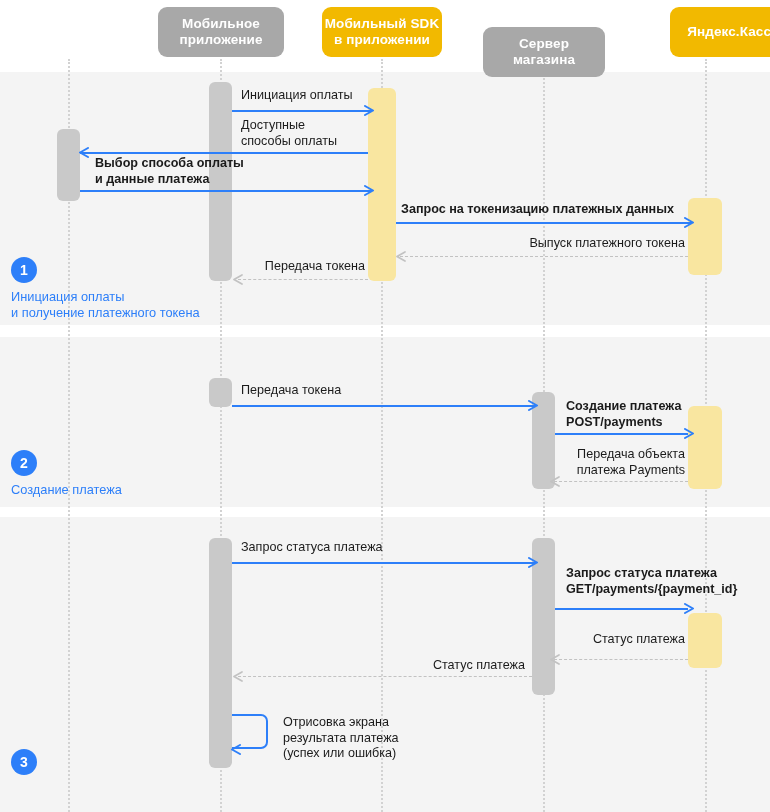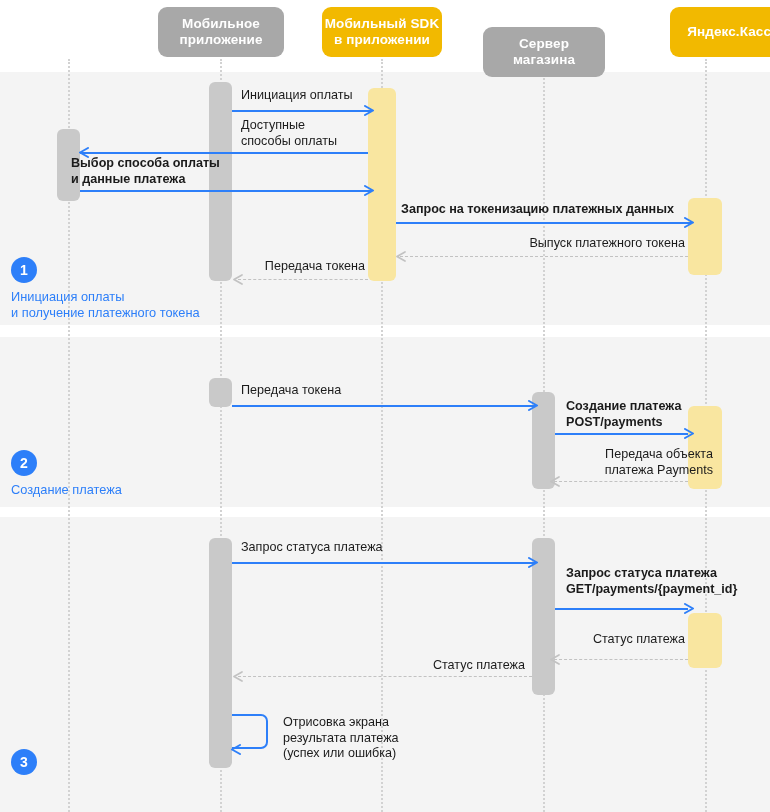--- a/index.html
+++ b/index.html
@@ -168,21 +168,21 @@
 
   <div class="msg-label" style="left:241px; top:118px;">Доступные
 способы оплаты</div>
   <div class="msg-line solid" style="left:80px; top:152px; width:288px;"></div>
   <div class="arrowhead" style="left:78px; top:147px;">
     <svg width="11" height="11" viewBox="0 0 11 11">
         <path d="M10 1 L2 5.5 L10 10" fill="none" stroke="#2d7ff9" stroke-width="2" stroke-linecap="round" stroke-linejoin="round"></path>
       </svg>
   </div>
 
-  <div class="msg-label bold" style="left:71px; top:156px;">Выбор способа оплаты
+  <div class="msg-label bold" style="left:95px; top:156px;">Выбор способа оплаты
 и данные платежа</div>
   <div class="msg-line solid" style="left:80px; top:190px; width:292px;"></div>
   <div class="arrowhead" style="left:364px; top:184.5px;">
     <svg width="11" height="11" viewBox="0 0 11 11">
         <path d="M1 1 L9 5.5 L1 10" fill="none" stroke="#2d7ff9" stroke-width="2" stroke-linecap="round" stroke-linejoin="round"></path>
       </svg>
   </div>
 
   <div class="msg-label bold" style="left:401px; top:202px;">Запрос на токенизацию платежных данных</div>
   <div class="msg-line solid" style="left:396px; top:222px; width:296px;"></div>
@@ -218,21 +218,21 @@
 
   <div class="msg-label bold" style="left:566px; top:399px;">Создание платежа
 POST/payments</div>
   <div class="msg-line solid" style="left:555px; top:433px; width:133px;"></div>
   <div class="arrowhead" style="left:684px; top:427.5px;">
     <svg width="11" height="11" viewBox="0 0 11 11">
         <path d="M1 1 L9 5.5 L1 10" fill="none" stroke="#2d7ff9" stroke-width="2" stroke-linecap="round" stroke-linejoin="round"></path>
       </svg>
   </div>
 
-  <div class="msg-label r" style="left:558px; top:447px; width:155px;">Передача объекта
+  <div class="msg-label r" style="left:530px; top:447px; width:155px;">Передача объекта
 платежа Payments</div>
   <div class="msg-line dashed" style="left:554px; top:481px; width:134px;"></div>
   <div class="arrowhead" style="left:549px; top:475.5px;">
     <svg width="11" height="11" viewBox="0 0 11 11">
         <path d="M10 1 L2 5.5 L10 10" fill="none" stroke="#c2c2c2" stroke-width="1.7" stroke-linecap="round" stroke-linejoin="round"></path>
       </svg>
   </div>
 
   <div class="msg-label" style="left:241px; top:540px;">Запрос статуса платежа</div>
   <div class="msg-line solid" style="left:232px; top:562px; width:304px;"></div>

